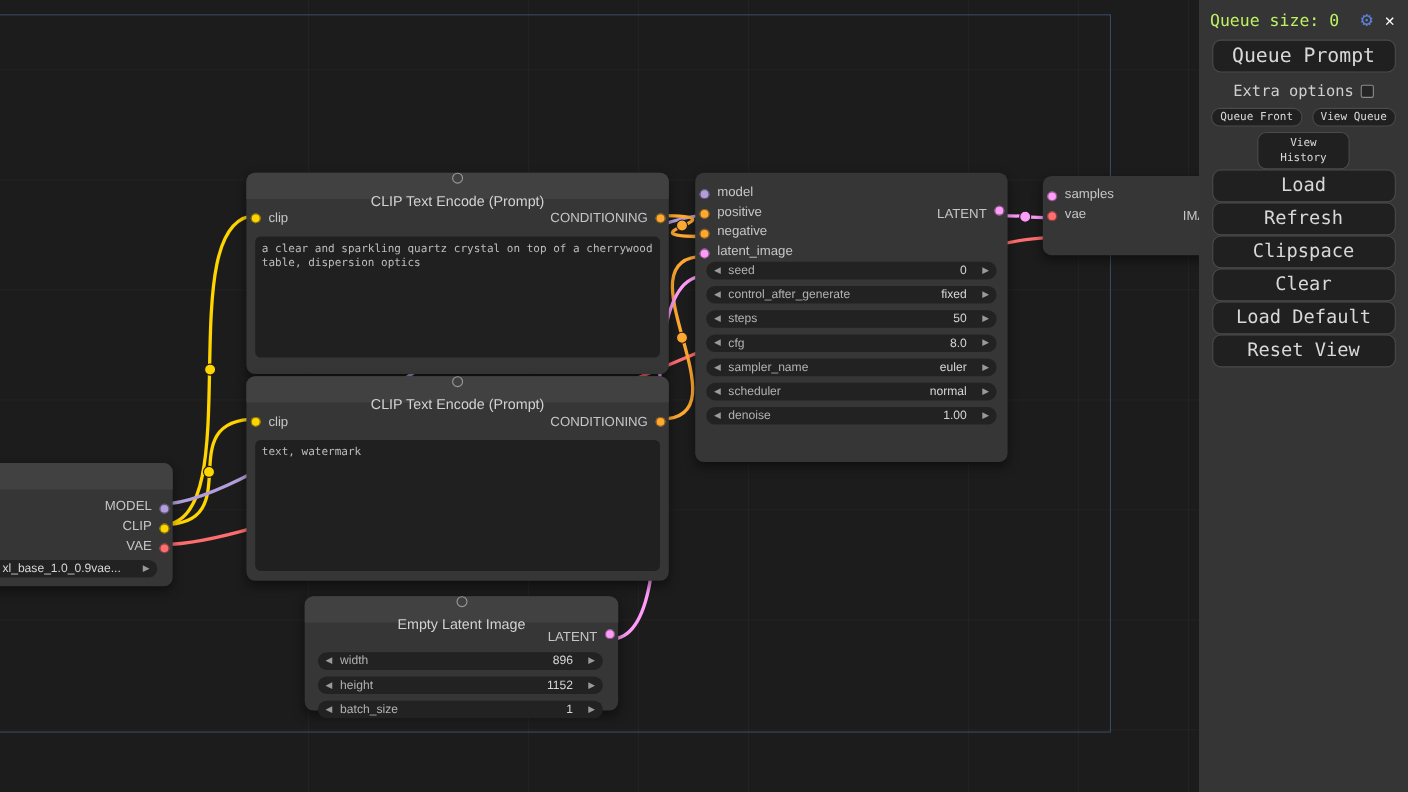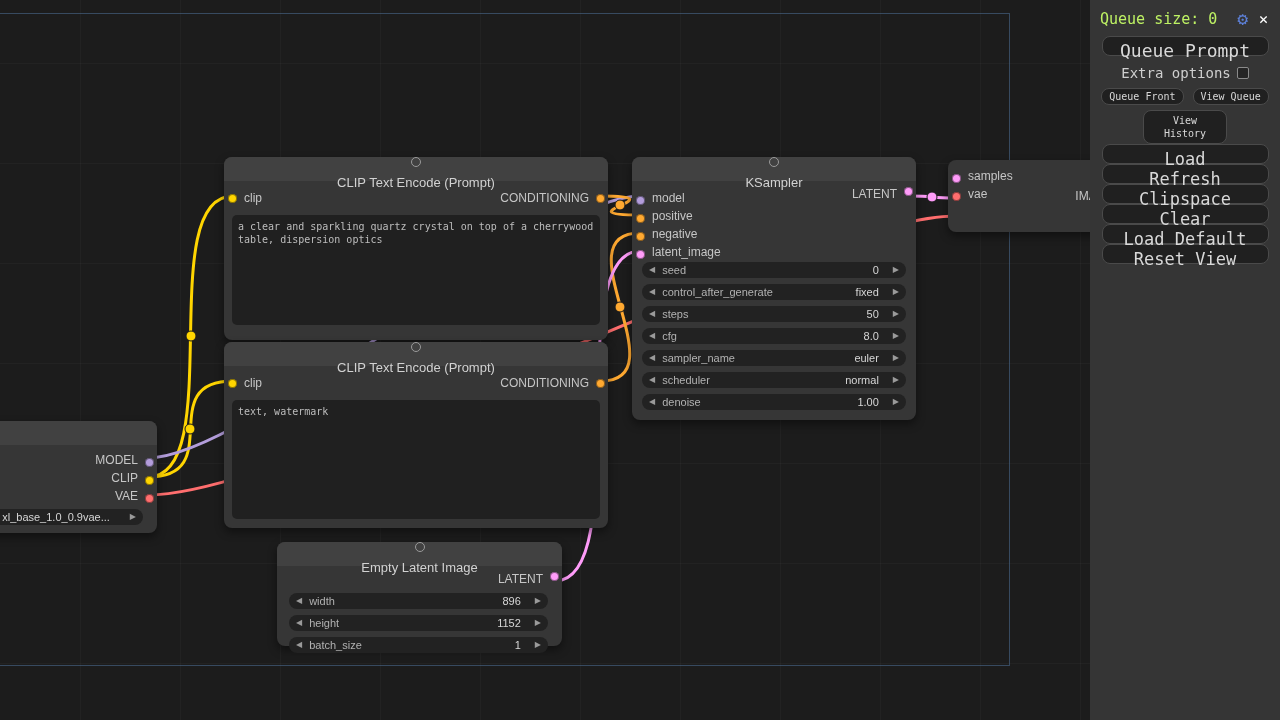--- a/index.html
+++ b/index.html
@@ -89,21 +89,21 @@
     font-family:"DejaVu Sans Mono", monospace;
   }
   .q-row { display:flex; align-items:center; padding:10px 12px 0 10px; gap:11px; }
   .q-size { font-size:15px; flex:1; color:#bef264; }
   .gear  { color:#5d80d8; font-size:18px; line-height:1; cursor:pointer; }
   .close { color:#ffffff; font-size:15px; line-height:1; cursor:pointer; }
   .btn {
     display:block; background:#202020; border:1px solid #4a4a4a; border-radius:8px;
     color:#d8d8d8; font-family:inherit; text-align:center; cursor:pointer;
   }
-  .btn-big { width:167px; height:20px; margin:0 auto 0; font-size:17px; line-height:28px; }
+  .btn-big { width:167px; height:30px; margin:0 auto 0; font-size:17px; line-height:28px; }
   #queue-btn { margin-top:8px; font-size:18px; }
   #save-btn { margin-top:15px; }
   .extra { display:flex; align-items:center; justify-content:center; gap:6px; margin-top:9px;
            font-size:14px; color:#cfcfcf; }
   .chk { width:12px; height:12px; border:1px solid #8a8a8a; background:#252525; border-radius:2px;
          appearance:none; cursor:pointer; }
   .small-row { display:flex; justify-content:center; gap:9px; margin-top:7px; }
   .btn-small { font-size:10px; padding:2px 7px; border-radius:8px; }
   .btn-history { width:84px; margin:5px auto 0; font-size:10px; line-height:1.3; padding:3px 6px; }
 </style>
@@ -188,24 +188,20 @@
       </span>
       <span class="sub">
         <span class="slabel">CONDITIONING</span>
         <span class="dot c-cond"></span>
       </span>
     </div>
     <textarea class="ta" spellcheck="false" style="">text, watermark</textarea>
   </div>
 
   <div class="node" id="node-ksampler">
-    <div class="nheader">
-      <span class="ncircle"></span>
-      <span class="ntitle">KSampler</span>
-    </div>
     <div class="out-abs">
       <span class="slabel">LATENT</span>
       <span class="dot c-latent"></span>
     </div>
     <div class="slots">
       <div class="row in">
         <span class="dot c-model"></span>
         <span class="slabel">model</span>
       </div>
       <div class="row in">

